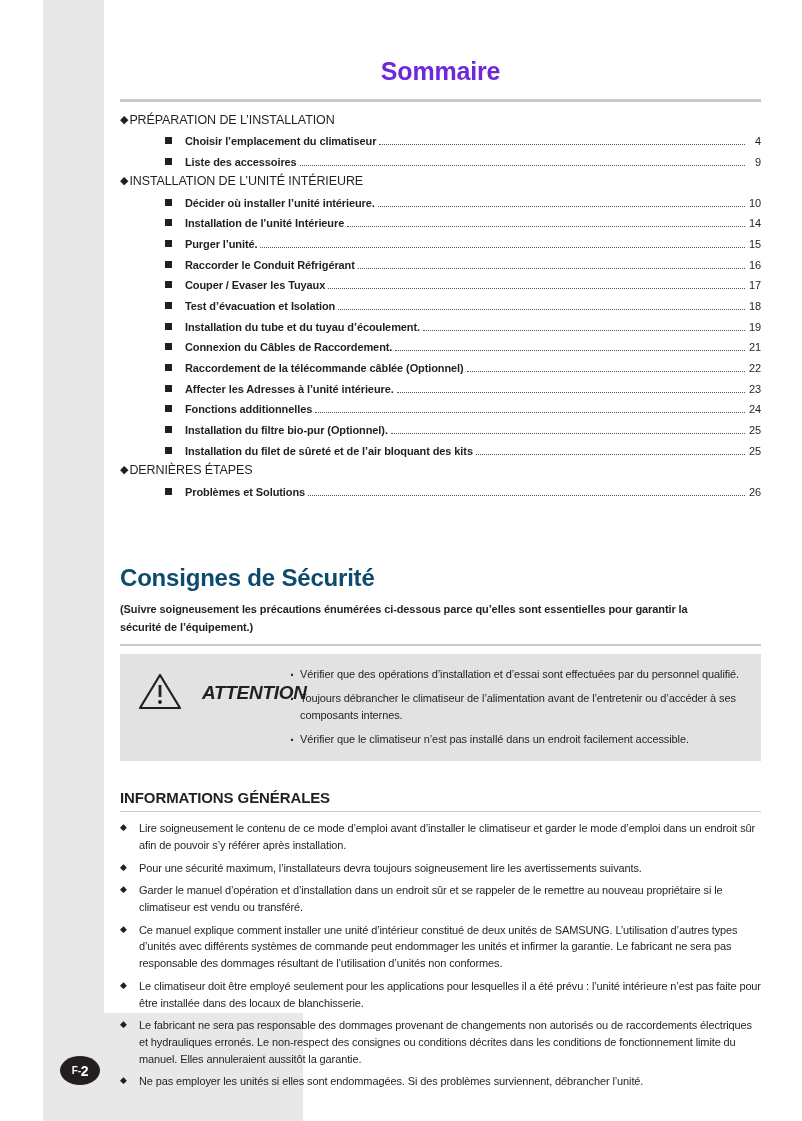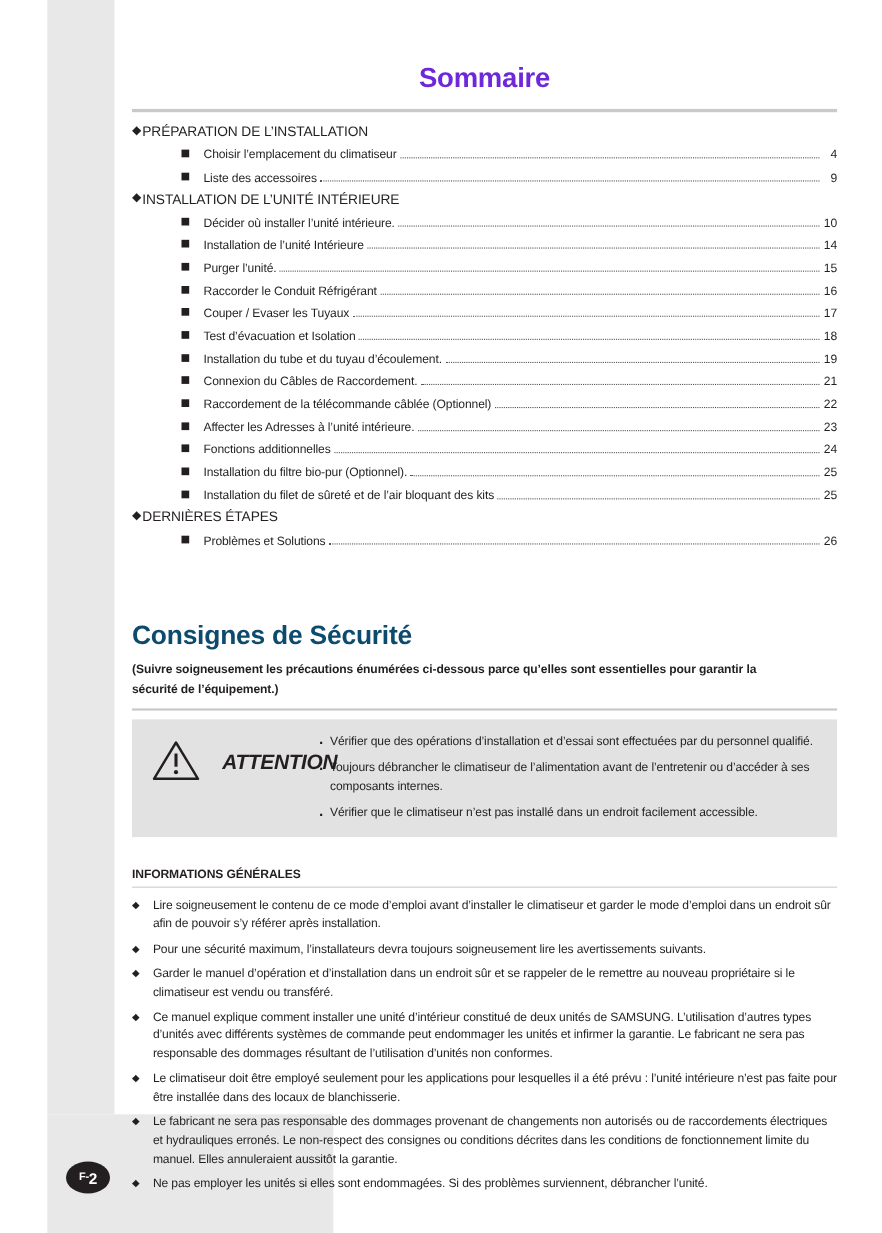--- a/index.html
+++ b/index.html
@@ -105,21 +105,21 @@
   .toc-entry .sq {
     display: inline-block;
     width: 7px;
     height: 7px;
     background: #231f20;
     flex: 0 0 auto;
     margin-right: 13px;
     position: relative;
     top: -1px;
   }
-  .toc-entry .tlabel { white-space: nowrap; }
+  .toc-entry .tlabel { white-space: nowrap; font-weight: bold; }
   .toc-entry .leader {
     flex: 1 1 auto;
     border-bottom: 1.2px dotted #555;
     margin: 0 2px 4px 3px;
     min-width: 8px;
   }
   .toc-entry .tpage {
     white-space: nowrap;
     text-align: right;
     min-width: 14px;
@@ -201,21 +201,21 @@
     position: absolute;
     left: 1px;
     top: -1px;
     font-size: 14px;
     font-weight: bold;
   }
 
   
   .geninfo { margin-top: 28px; }
   .geninfo h3 {
-    font-size: 11px;
+    font-size: 15px;
     font-weight: bold;
     color: #231f20;
     margin: 0 0 5px 0;
     letter-spacing: -0.1px;
   }
   .geninfo-rule {
     height: 1.5px;
     background: #cccccc;
     margin-bottom: 8px;
   }

